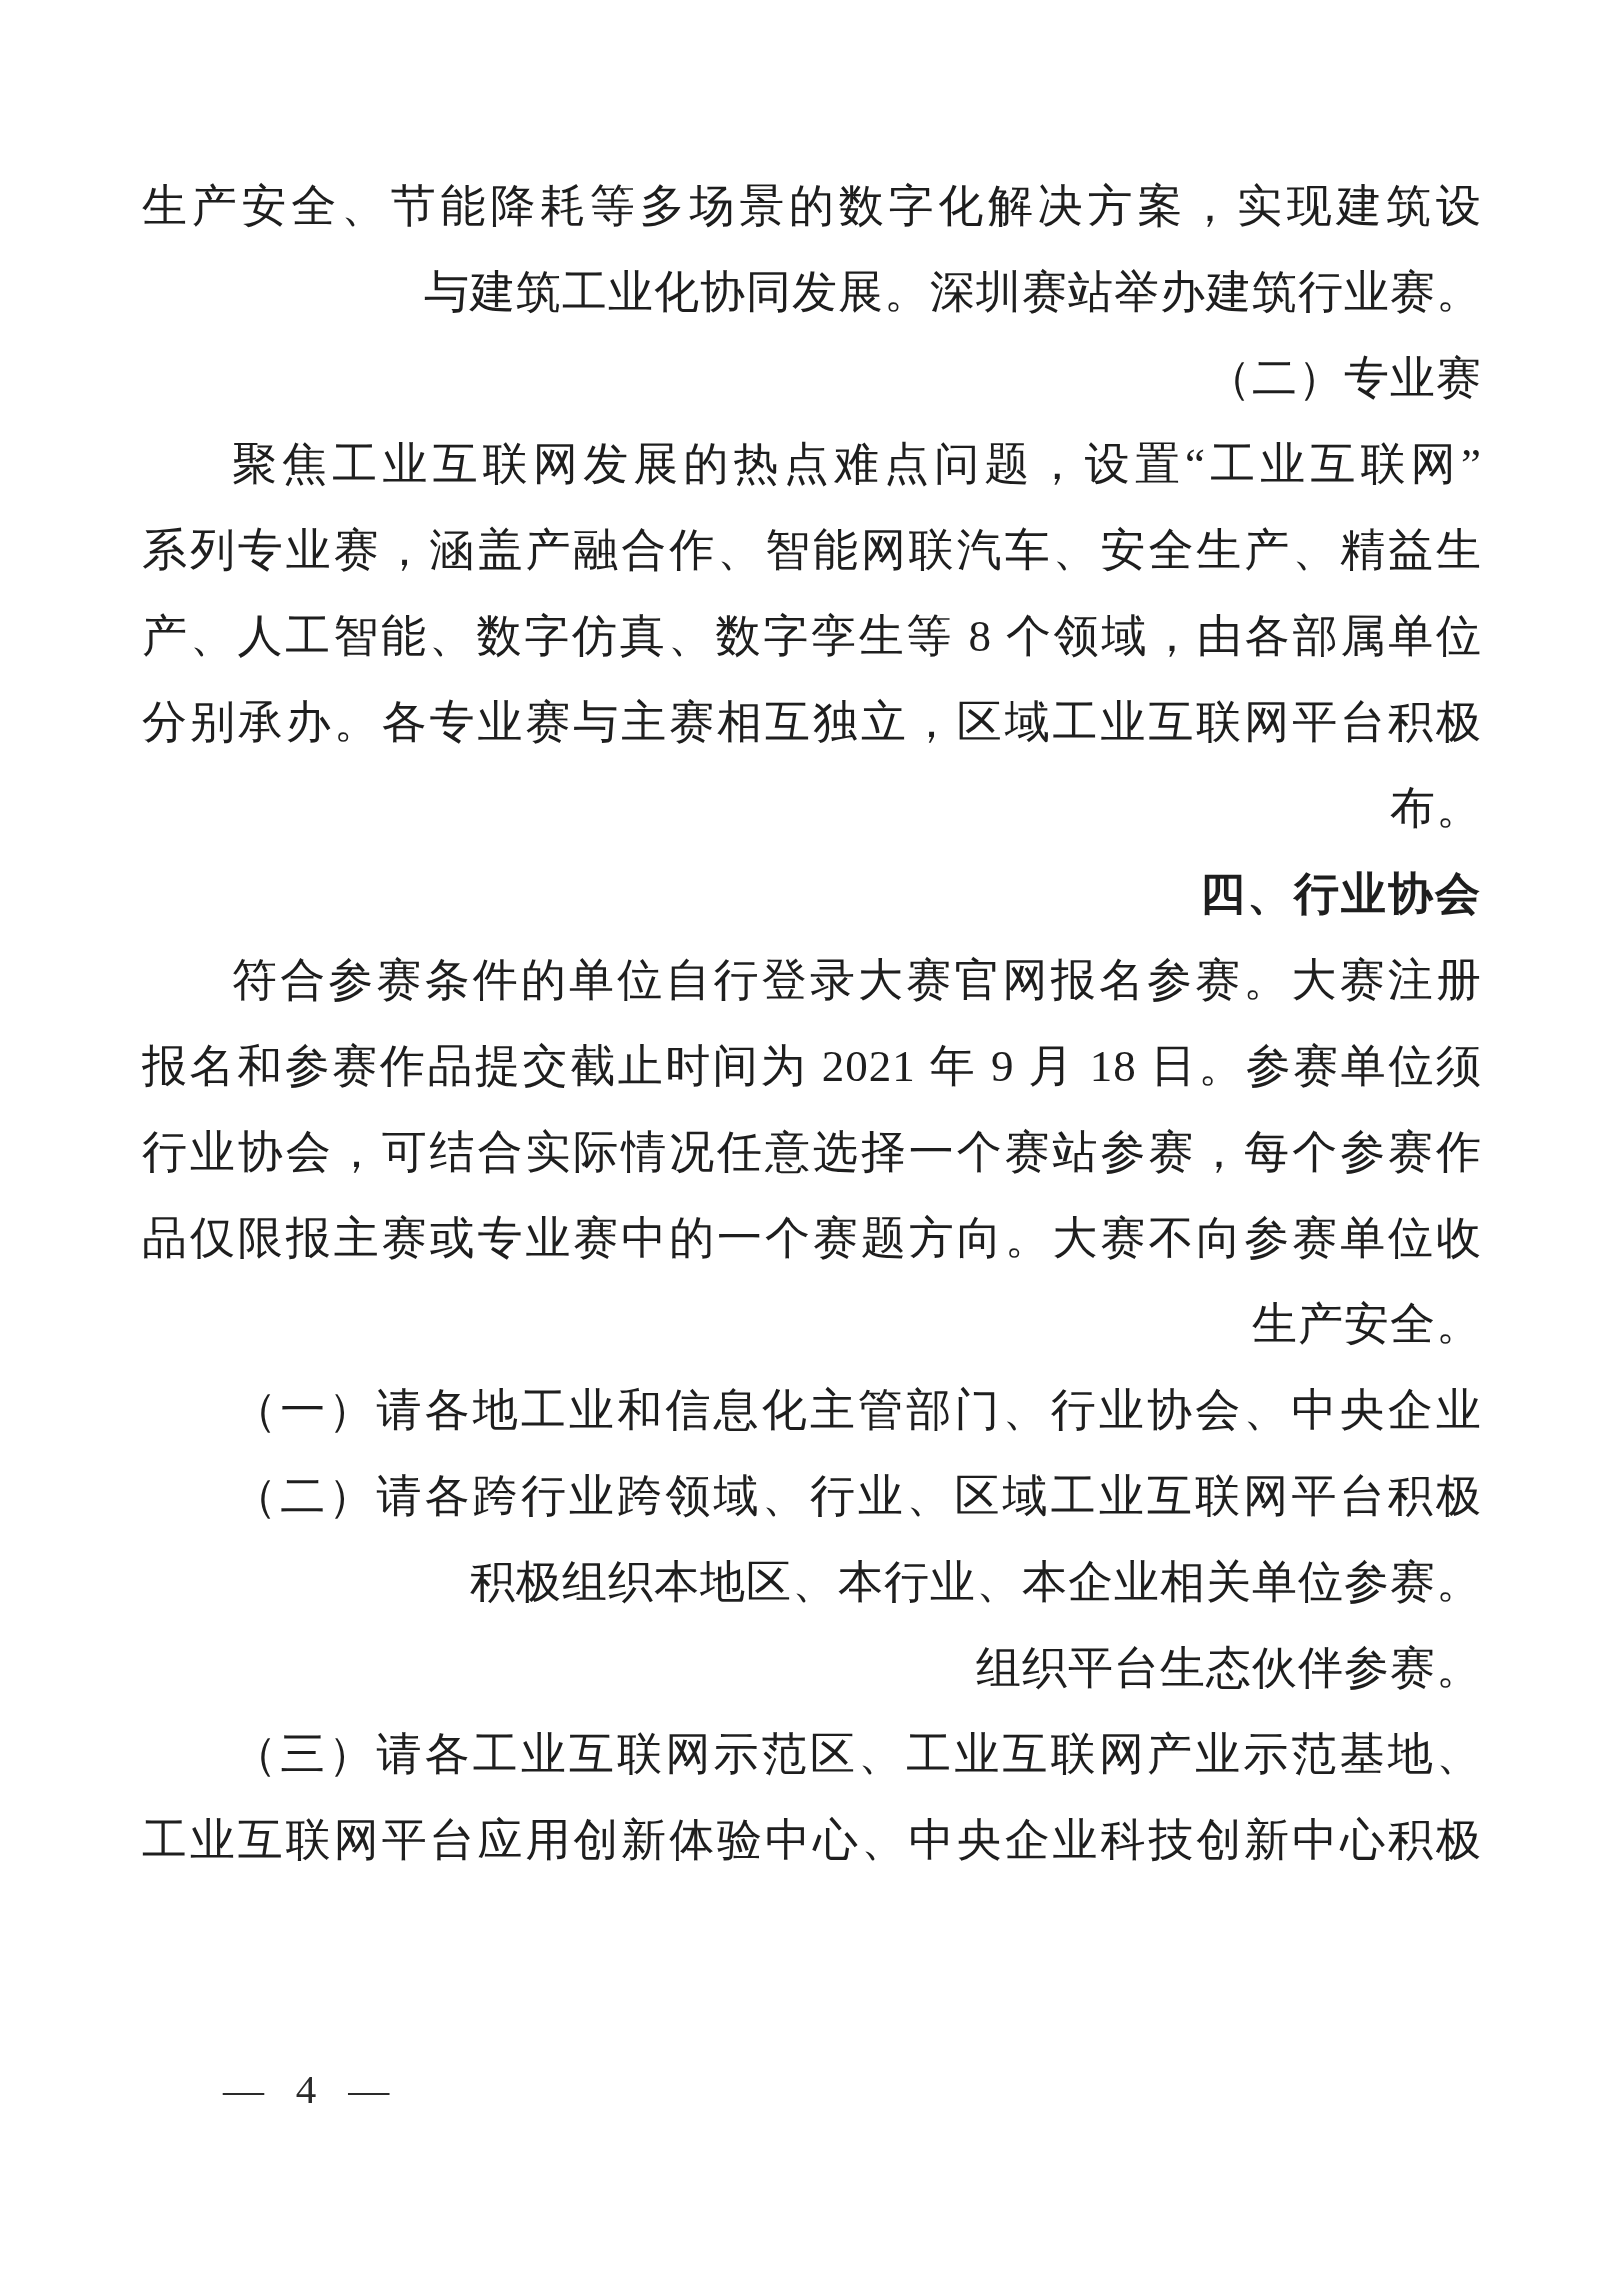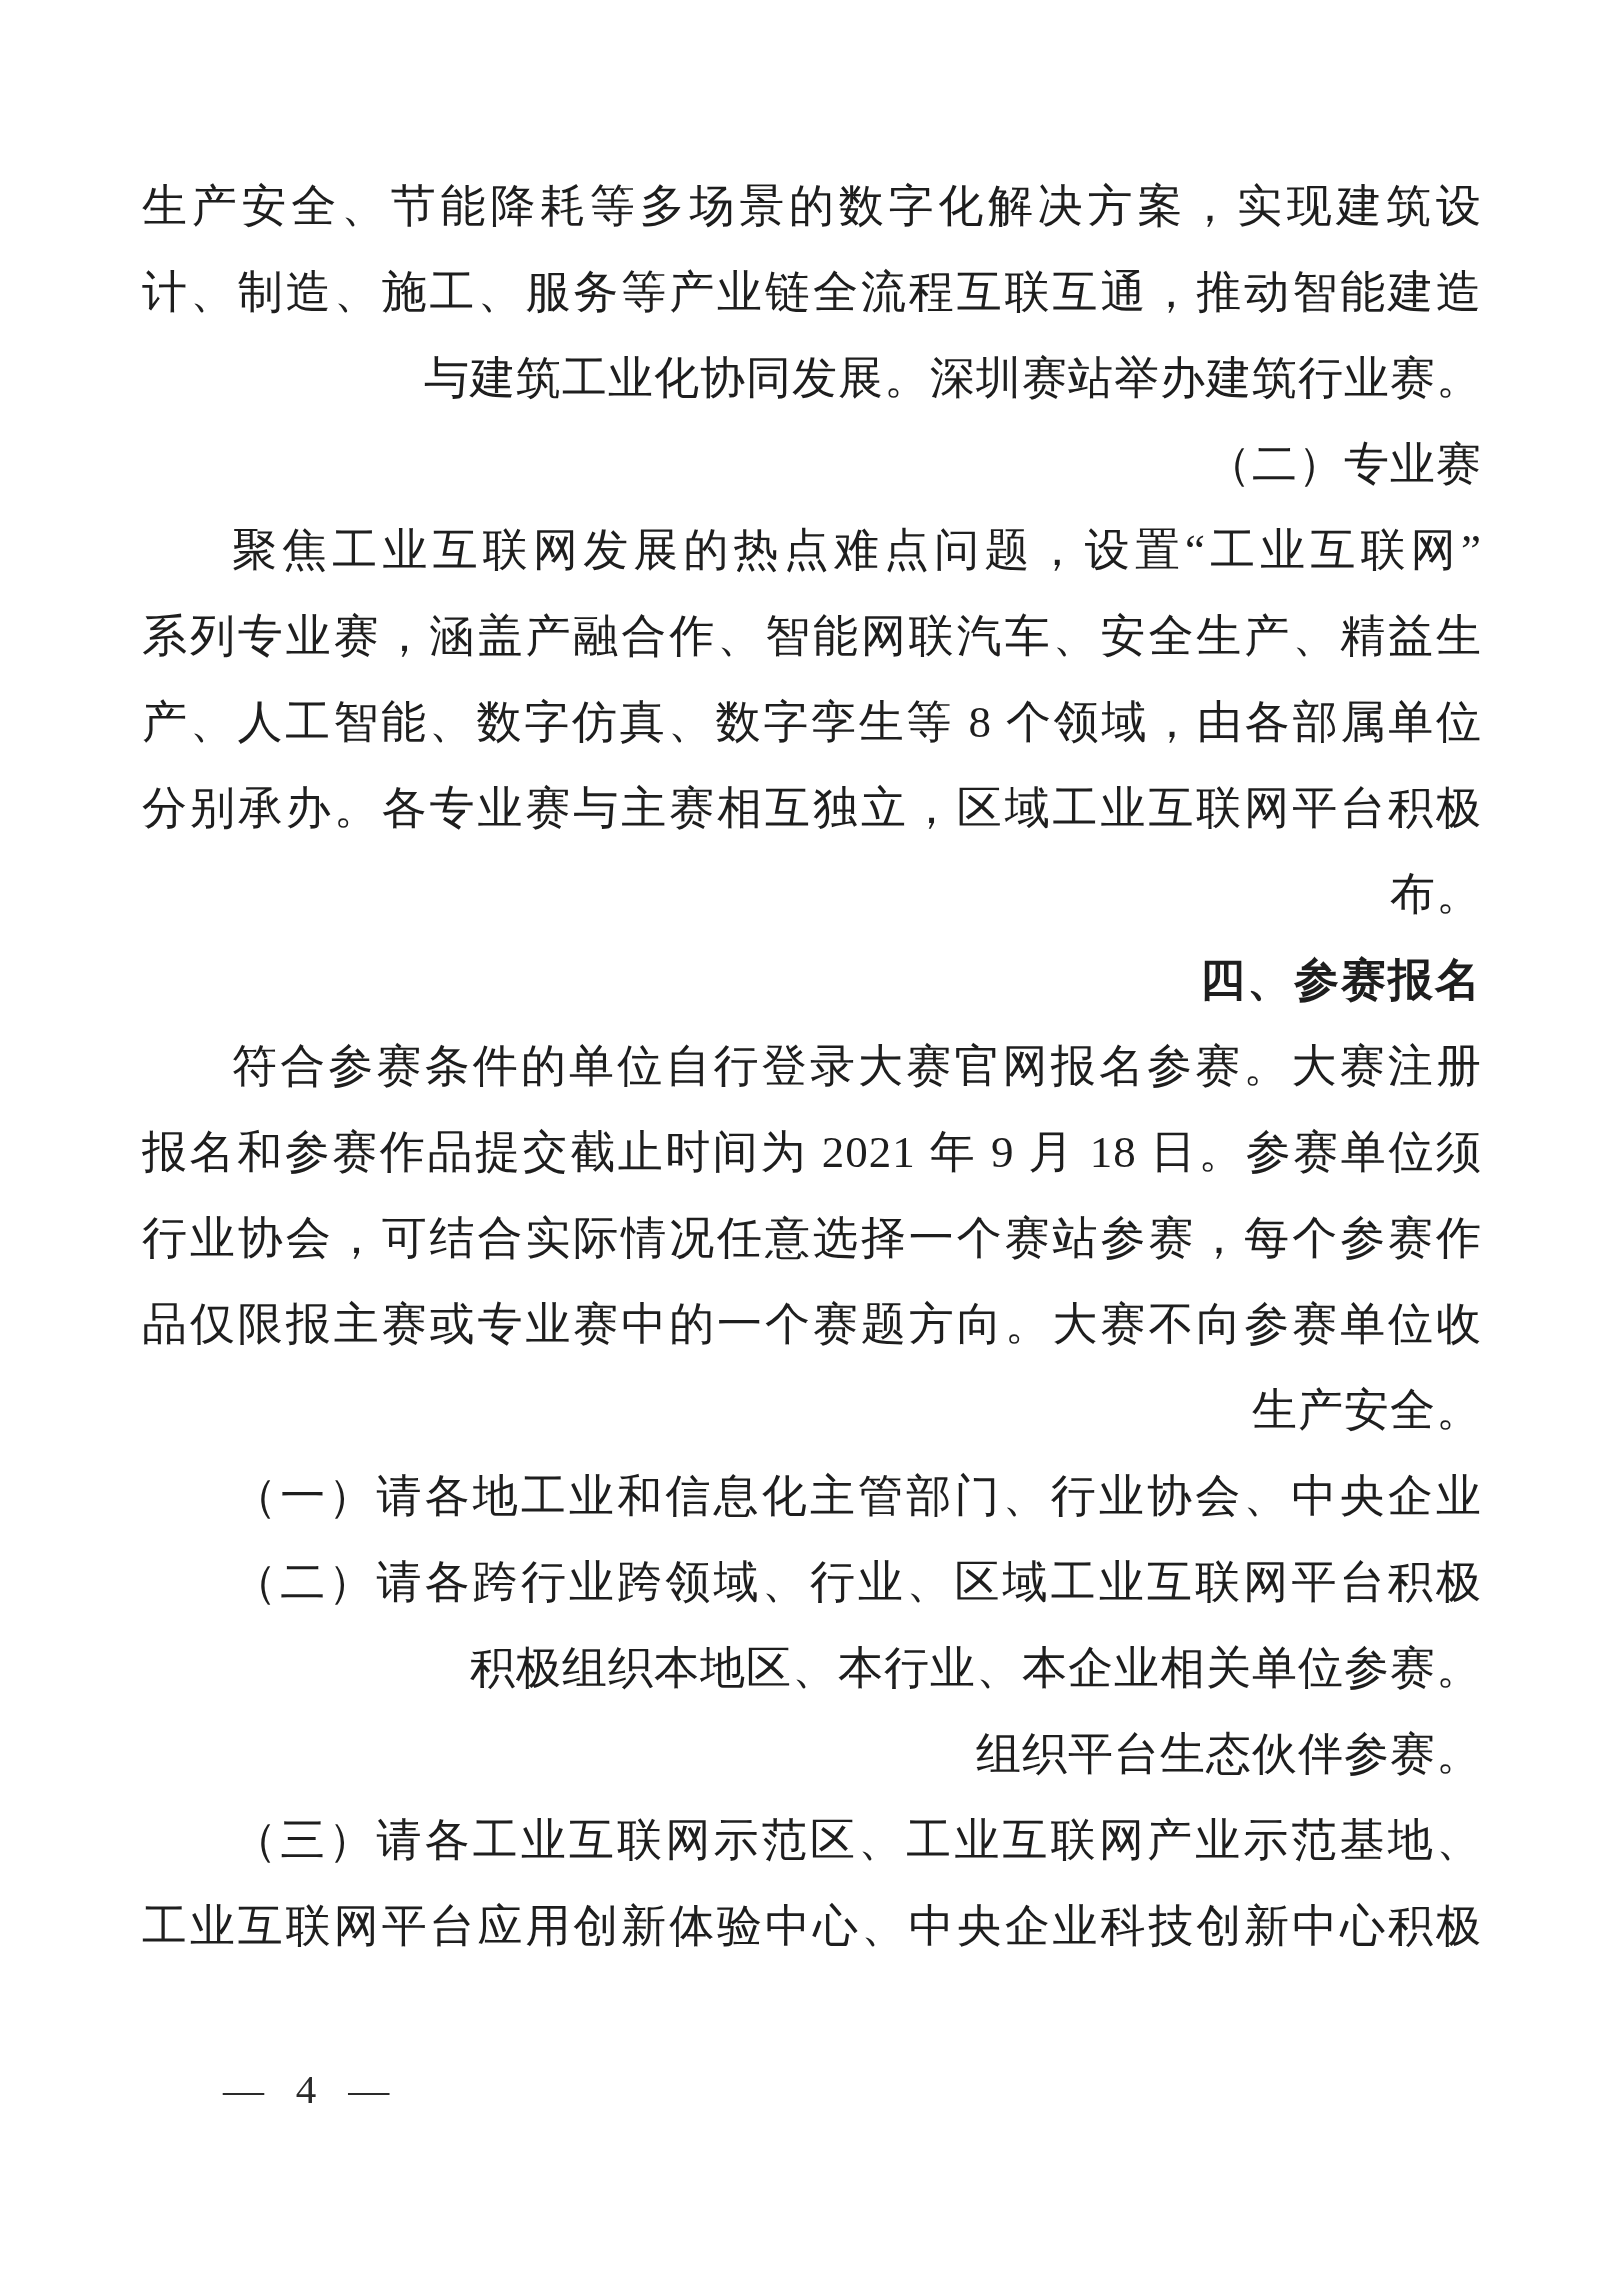--- a/index.html
+++ b/index.html
@@ -64,29 +64,28 @@
     color: #2a2a2a;
   }
 </style>
 </head>
 <body>
 
 <div class="page">
 
   <div class="content">
     <p class="line j">生产安全、节能降耗等多场景的数字化解决方案，实现建筑设</p>
-    <p class="line j">计、制造、施工、服务等产业链全流程互联互通，推动智能建造</p>
     <p class="line">与建筑工业化协同发展。深圳赛站举办建筑行业赛。</p>
     <p class="line ind">（二）专业赛</p>
     <p class="line ind j">聚焦工业互联网发展的热点难点问题，设置“工业互联网”</p>
     <p class="line j">系列专业赛，涵盖产融合作、智能网联汽车、安全生产、精益生</p>
     <p class="line j">产、人工智能、数字仿真、数字孪生等 8 个领域，由各部属单位</p>
     <p class="line j">分别承办。各专业赛与主赛相互独立，区域工业互联网平台积极</p>
     <p class="line">布。</p>
-    <p class="line ind hd">四、参赛报名</p>
+    <p class="line ind hd">四、行业协会</p>
     <p class="line ind j">符合参赛条件的单位自行登录大赛官网报名参赛。大赛注册</p>
     <p class="line j">报名和参赛作品提交截止时间为 2021 年 9 月 18 日。参赛单位须</p>
     <p class="line j">行业协会，可结合实际情况任意选择一个赛站参赛，每个参赛作</p>
     <p class="line j">品仅限报主赛或专业赛中的一个赛题方向。大赛不向参赛单位收</p>
     <p class="line">生产安全。</p>
     <p class="line ind j">（一）请各地工业和信息化主管部门、行业协会、中央企业</p>
     <p class="line ind j">（二）请各跨行业跨领域、行业、区域工业互联网平台积极</p>
     <p class="line">积极组织本地区、本行业、本企业相关单位参赛。</p>
     <p class="line">组织平台生态伙伴参赛。</p>
     <p class="line ind j">（三）请各工业互联网示范区、工业互联网产业示范基地、</p>

